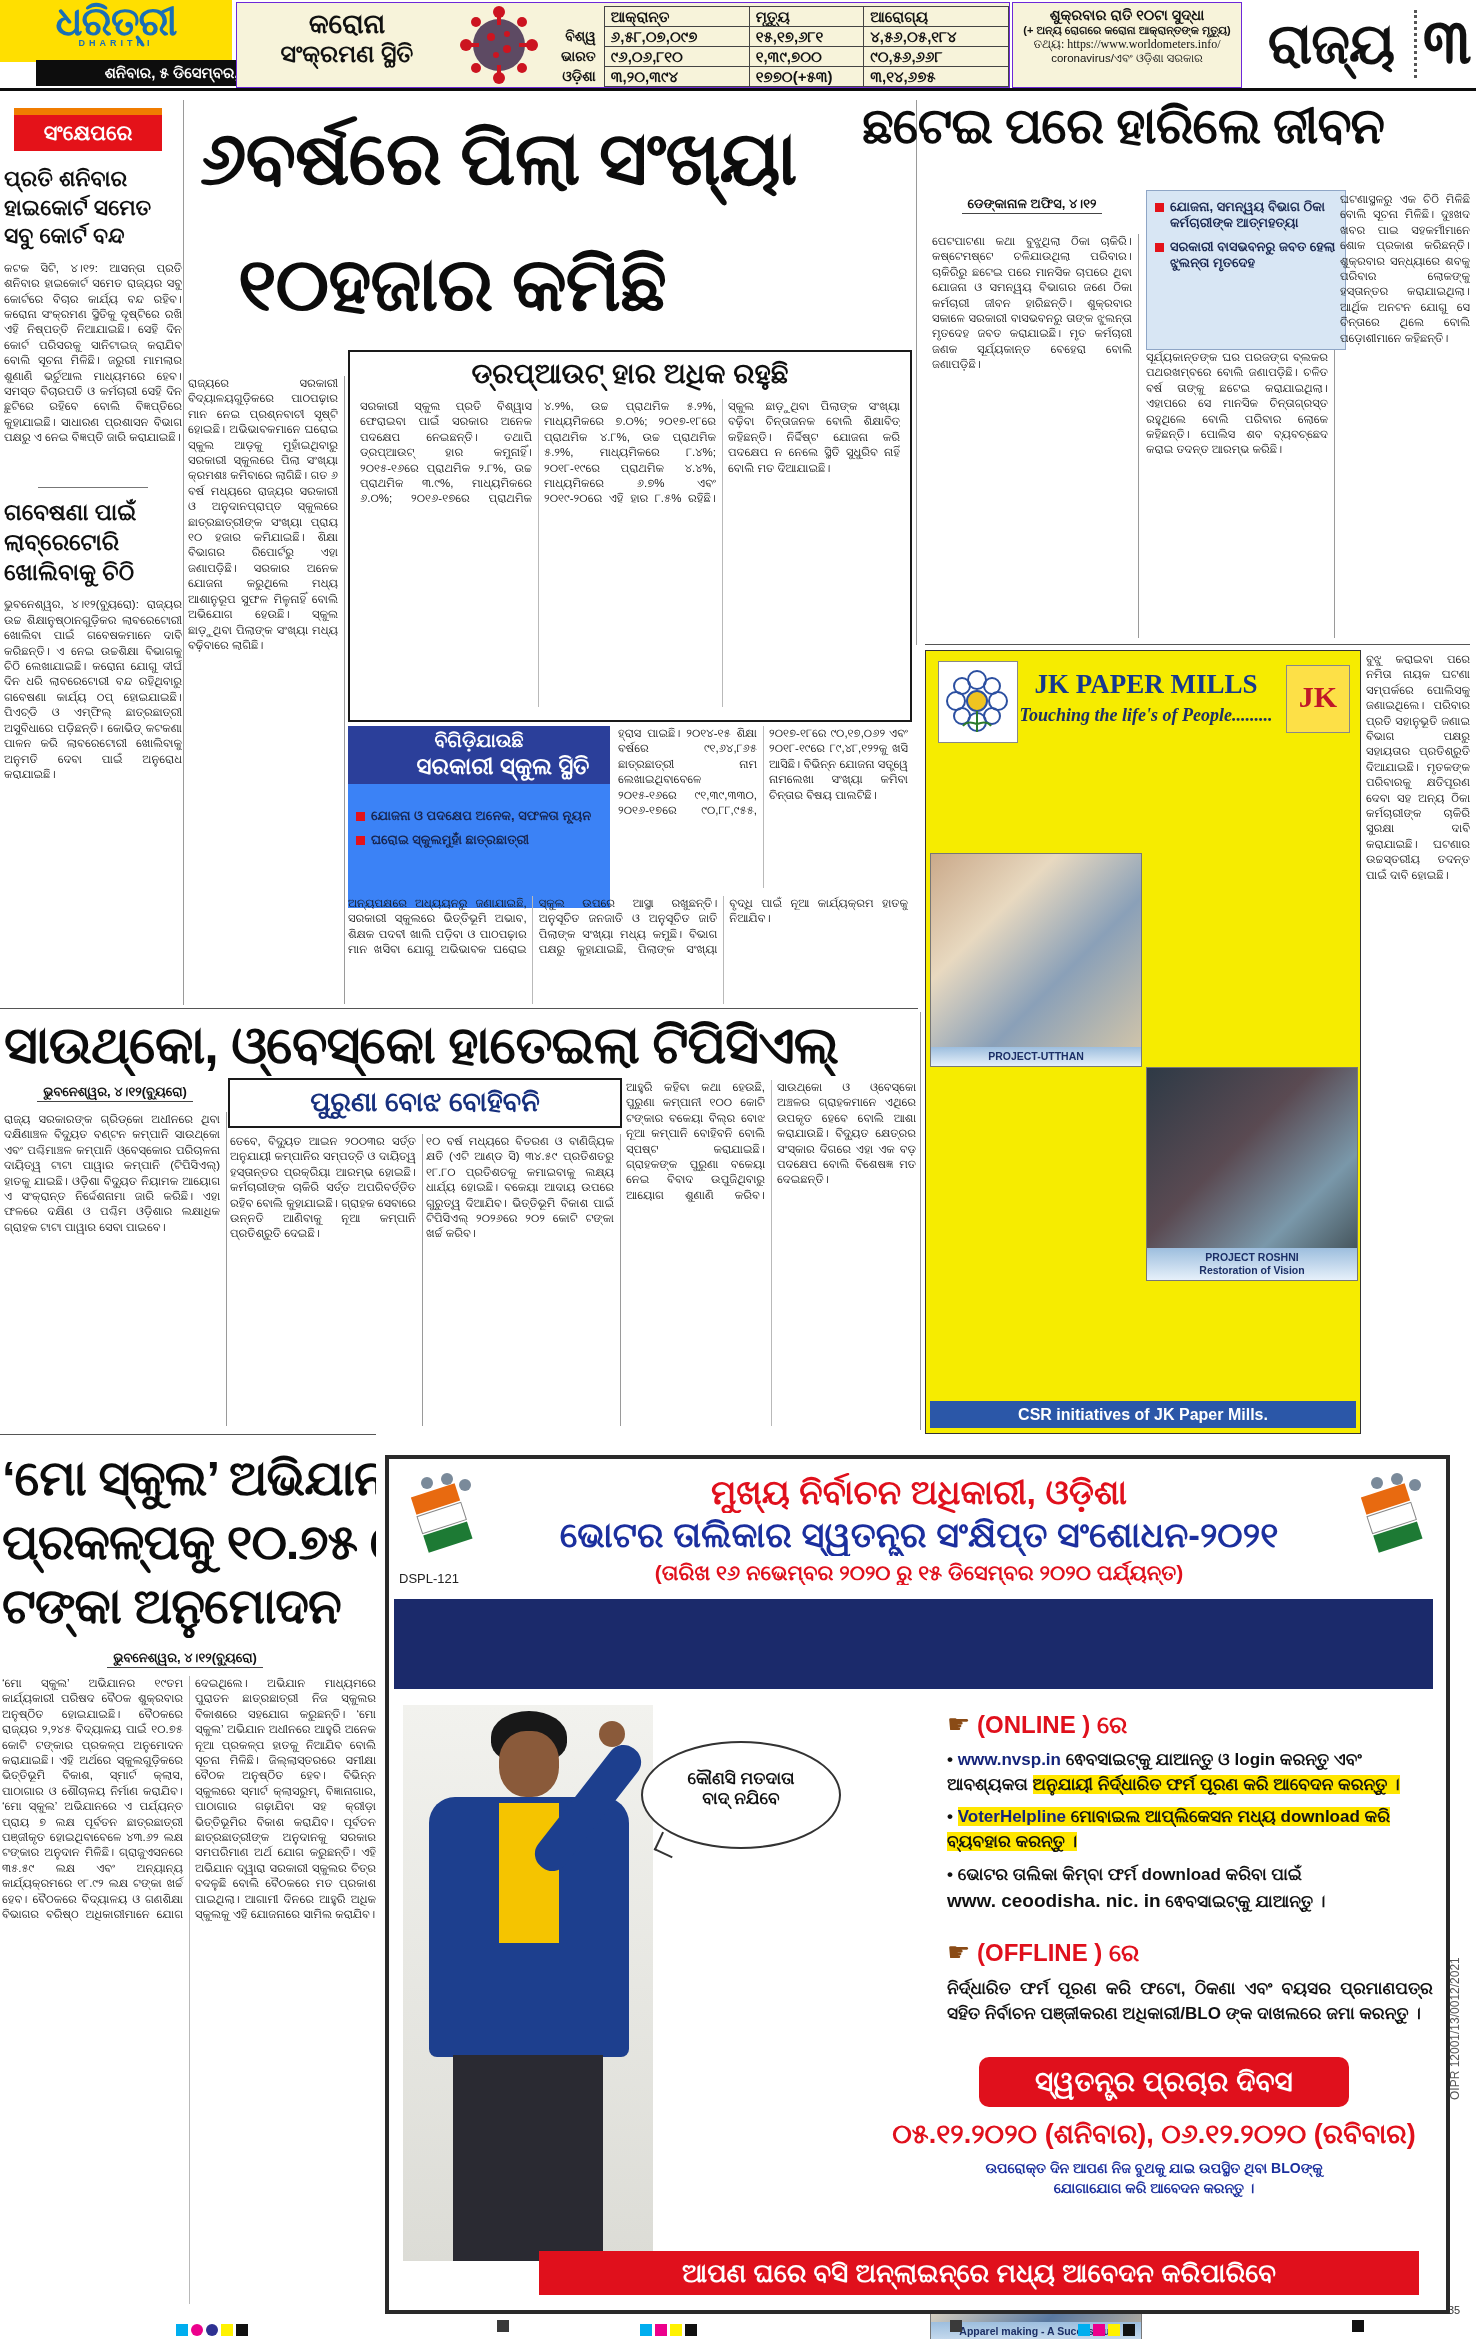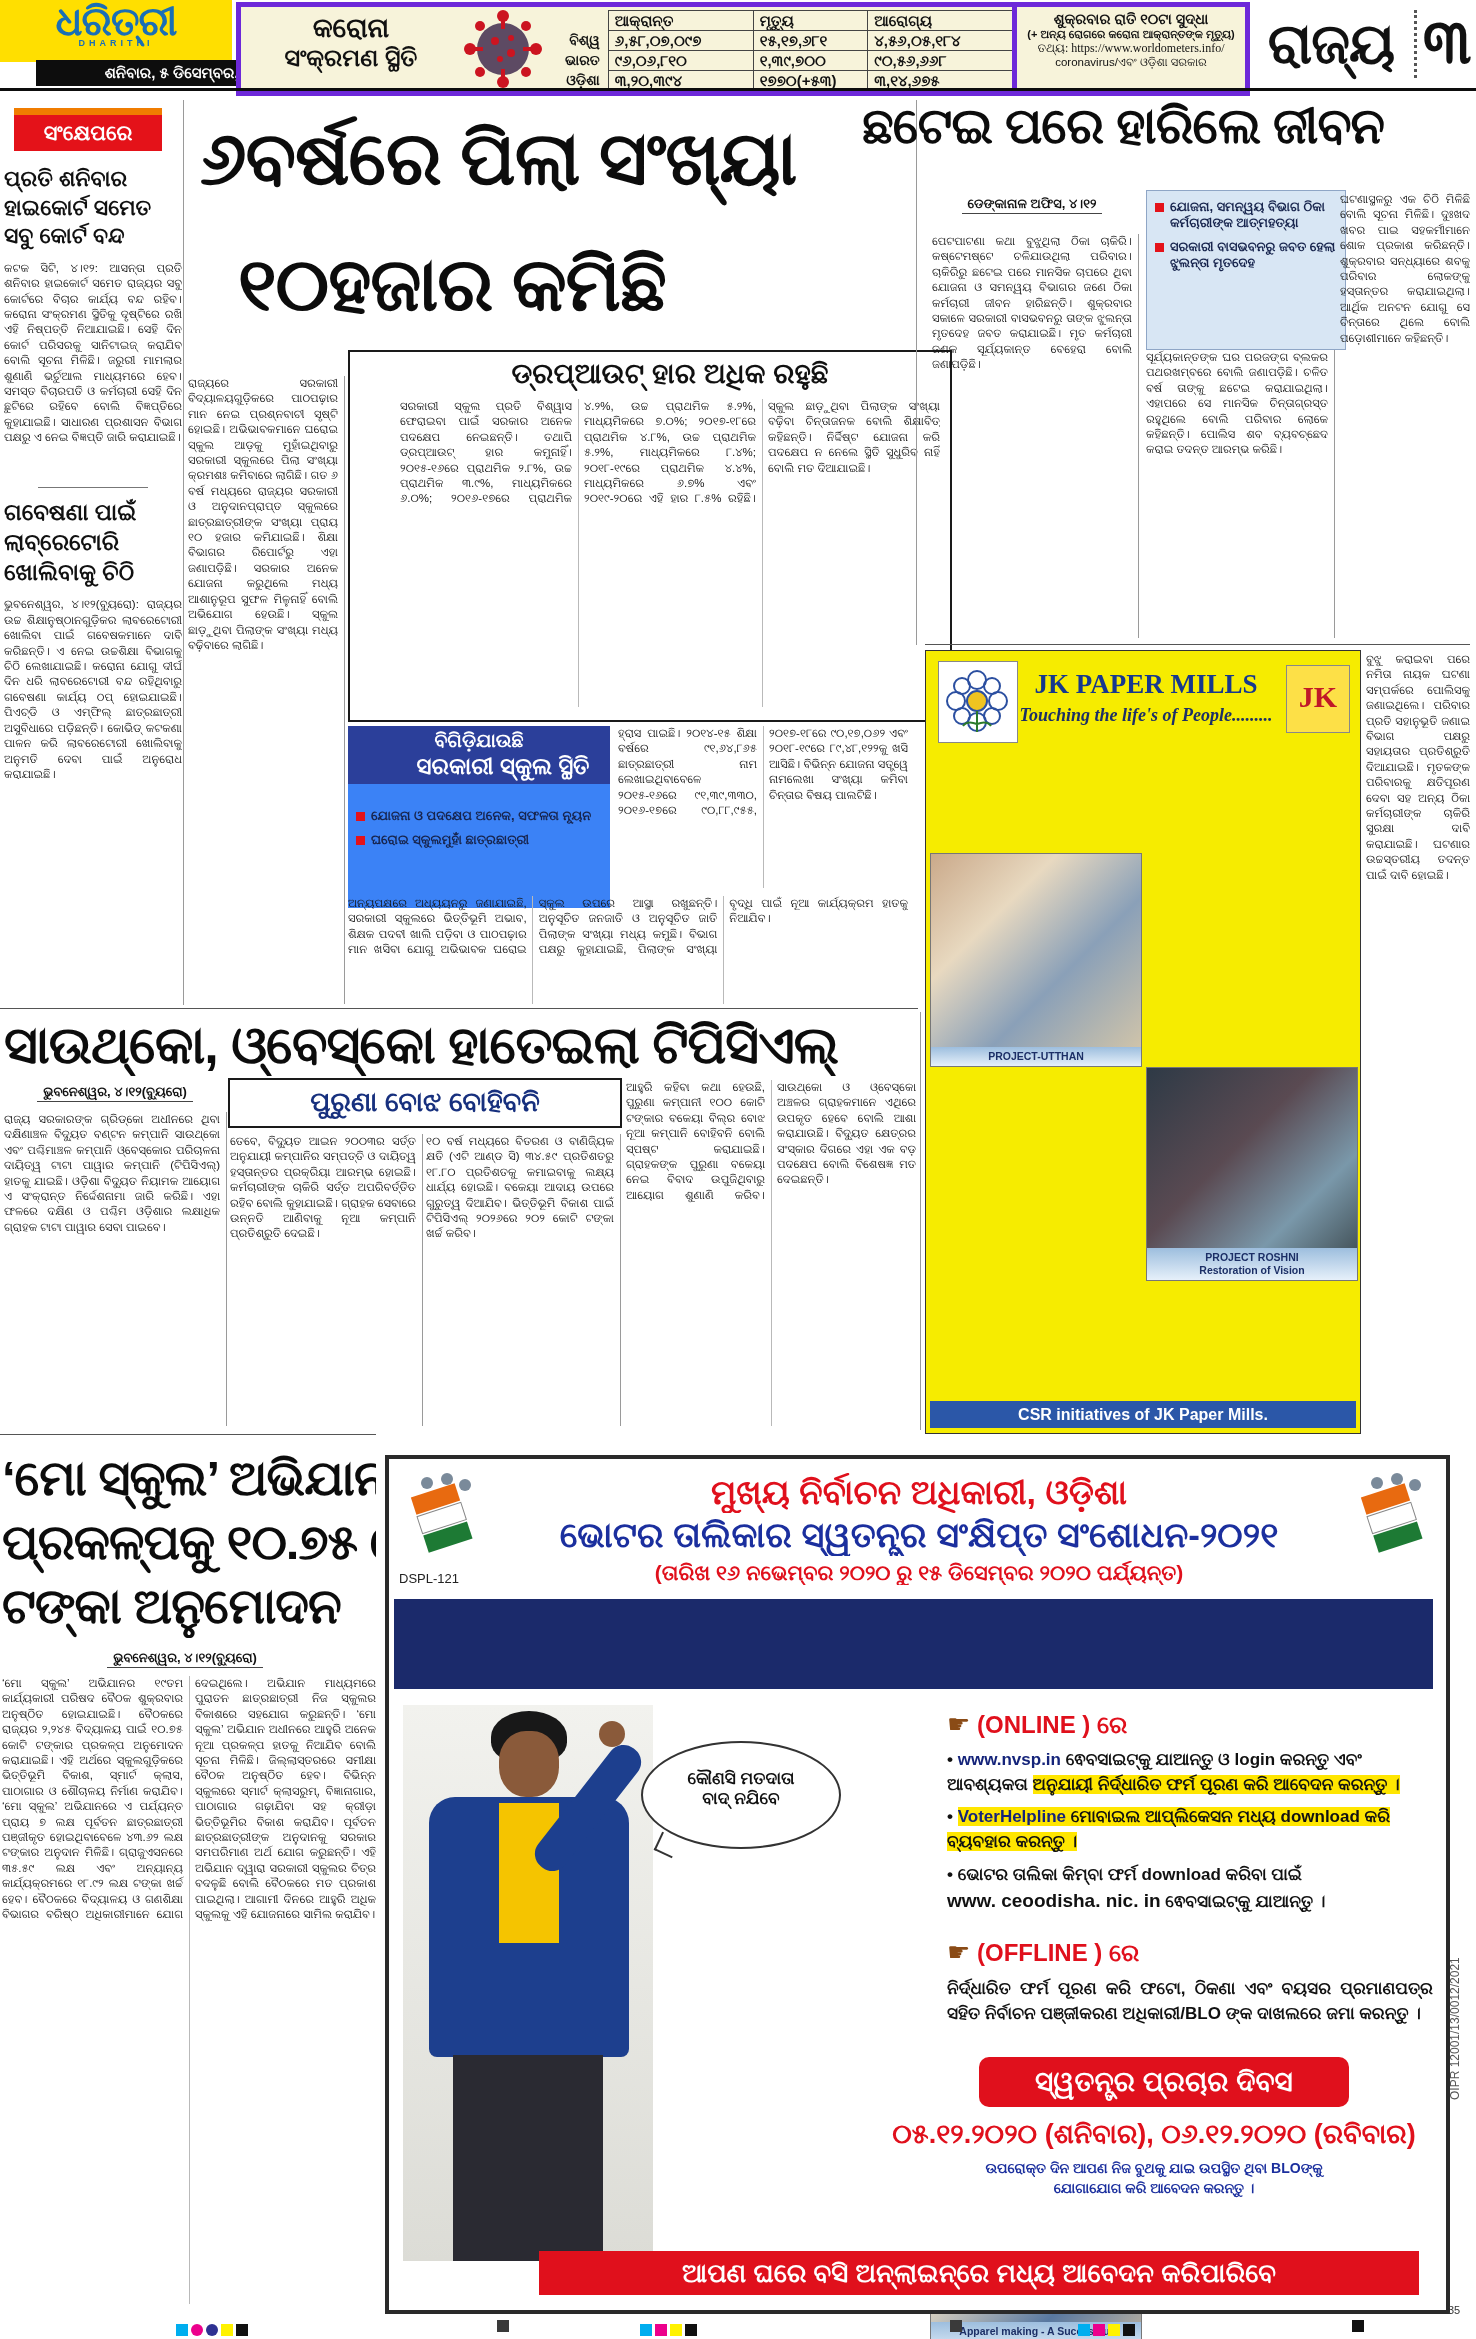--- a/index.html
+++ b/index.html
@@ -6,21 +6,21 @@
   #page{position:relative;width:1476px;height:2339px;background:#ffffff;overflow:hidden;
         font-family:"Liberation Sans","DejaVu Sans",sans-serif;color:#111;}
   .abs{position:absolute;}
   .bt{font-size:11.5px;line-height:1.34;text-align:justify;overflow:hidden;color:#141414;}
   .c2{column-count:2;column-gap:12px;column-rule:1px solid #b9b9b9;}
   .c3{column-count:3;column-gap:12px;column-rule:1px solid #b9b9b9;}
   .byline{font-weight:bold;font-size:13px;text-align:center;}
   .byline span{border-bottom:1px solid #444;padding:0 6px 2px;}
   .hl-rule-r{border-right:1px solid #9a9a9a;}
   .headline{font-weight:bold;color:#0c0c0c;letter-spacing:-1px;white-space:nowrap;overflow:hidden;}
-  .cream{background:#f7f3da;border:5px solid #6d28d9;}
+  .cream{background:#f7f3da;border:1px solid #6d28d9;}
   table.cv{border-collapse:collapse;font-size:15px;font-weight:bold;color:#111;}
   table.cv td,table.cv th{border:1px solid #444;padding:0 6px;height:19px;text-align:left;white-space:nowrap;overflow:hidden;}
   table.cv .lab{border:none;background:transparent;text-align:right;padding-right:8px;font-size:14px;}
   .redsq{display:inline-block;width:9px;height:9px;background:#e41219;margin-right:6px;flex:0 0 9px;margin-top:4px;}
   .bullet-line{display:flex;font-weight:bold;font-size:13px;line-height:1.25;margin-bottom:7px;color:#17244d;text-align:left;}
   .photo{position:relative;overflow:hidden;border:1px solid #777;}
   .cap{position:absolute;left:0;right:0;bottom:0;background:linear-gradient(180deg,#9dbede,#e6f0fa);
        color:#1c2f66;font-weight:bold;font-size:10.5px;text-align:center;padding:3px 2px;line-height:1.25;}
   .hl{background:#ffe600;}
   .adurl{font-weight:bold;color:#15247a;}
@@ -118,21 +118,21 @@
     <div class="bt" style="margin-top:10px;height:330px;">ଭୁବନେଶ୍ୱର, ୪।୧୨(ବ୍ୟୁରୋ): ରାଜ୍ୟର ଉଚ୍ଚ ଶିକ୍ଷାନୁଷ୍ଠାନଗୁଡ଼ିକର ଲାବରେଟୋରୀ ଖୋଲିବା ପାଇଁ ଗବେଷକମାନେ ଦାବି କରିଛନ୍ତି। ଏ ନେଇ ଉଚ୍ଚଶିକ୍ଷା ବିଭାଗକୁ ଚିଠି ଲେଖାଯାଇଛି। କରୋନା ଯୋଗୁ ଦୀର୍ଘ ଦିନ ଧରି ଲାବରେଟୋରୀ ବନ୍ଦ ରହିଥିବାରୁ ଗବେଷଣା କାର୍ଯ୍ୟ ଠପ୍ ହୋଇଯାଇଛି। ପିଏଚ୍‌ଡି ଓ ଏମ୍‌ଫିଲ୍ ଛାତ୍ରଛାତ୍ରୀ ଅସୁବିଧାରେ ପଡ଼ିଛନ୍ତି। କୋଭିଡ୍ କଟକଣା ପାଳନ କରି ଲାବରେଟୋରୀ ଖୋଲିବାକୁ ଅନୁମତି ଦେବା ପାଇଁ ଅନୁରୋଧ କରାଯାଇଛି।</div>
   </div>
   <div class="abs" style="left:183px;top:100px;height:905px;border-left:1px solid #9a9a9a;"></div>
 
   <div class="abs headline" style="left:200px;top:94px;width:658px;height:132px;font-size:74px;line-height:130px;">୬ବର୍ଷରେ ପିଲା ସଂଖ୍ୟା</div>
   <div class="abs headline" style="left:238px;top:226px;width:520px;height:122px;font-size:74px;line-height:118px;">୧୦ହଜାର କମିଛି</div>
   <div class="abs byline" style="left:300px;top:350px;width:300px;"><span>ଭୁବନେଶ୍ୱର, ୪।୧୨(ବ୍ୟୁରୋ)</span></div>
 
   <div class="abs bt hl-rule-r" style="left:188px;top:376px;width:150px;height:628px;padding-right:6px;">ରାଜ୍ୟରେ ସରକାରୀ ବିଦ୍ୟାଳୟଗୁଡ଼ିକରେ ପାଠପଢ଼ାର ମାନ ନେଇ ପ୍ରଶ୍ନବାଚୀ ସୃଷ୍ଟି ହୋଇଛି। ଅଭିଭାବକମାନେ ଘରୋଇ ସ୍କୁଲ ଆଡ଼କୁ ମୁହାଁଇଥିବାରୁ ସରକାରୀ ସ୍କୁଲରେ ପିଲା ସଂଖ୍ୟା କ୍ରମଶଃ କମିବାରେ ଲାଗିଛି। ଗତ ୬ ବର୍ଷ ମଧ୍ୟରେ ରାଜ୍ୟର ସରକାରୀ ଓ ଅନୁଦାନପ୍ରାପ୍ତ ସ୍କୁଲରେ ଛାତ୍ରଛାତ୍ରୀଙ୍କ ସଂଖ୍ୟା ପ୍ରାୟ ୧୦ ହଜାର କମିଯାଇଛି। ଶିକ୍ଷା ବିଭାଗର ରିପୋର୍ଟରୁ ଏହା ଜଣାପଡ଼ିଛି। ସରକାର ଅନେକ ଯୋଜନା କରୁଥିଲେ ମଧ୍ୟ ଆଶାନୁରୂପ ସୁଫଳ ମିଳୁନାହିଁ ବୋଲି ଅଭିଯୋଗ ହେଉଛି। ସ୍କୁଲ ଛାଡ଼ୁଥିବା ପିଲାଙ୍କ ସଂଖ୍ୟା ମଧ୍ୟ ବଢ଼ିବାରେ ଲାଗିଛି।</div>
 
-  <div class="abs" style="left:348px;top:350px;width:560px;height:368px;border:2px solid #1a1a1a;background:#fff;padding-left:40px;">
+  <div class="abs" style="left:348px;top:350px;width:560px;height:368px;border:2px solid #1a1a1a;background:#fff;">
     <div style="font-weight:bold;font-size:28px;text-align:center;margin-top:6px;white-space:nowrap;overflow:hidden;">ଡ୍ରପ୍‌ଆଉଟ୍ ହାର ଅଧିକ ରହୁଛି</div>
     <div class="bt c3" style="margin:8px 10px 0;height:308px;">ସରକାରୀ ସ୍କୁଲ ପ୍ରତି ବିଶ୍ୱାସ ଫେରାଇବା ପାଇଁ ସରକାର ଅନେକ ପଦକ୍ଷେପ ନେଇଛନ୍ତି। ତଥାପି ଡ୍ରପ୍‌ଆଉଟ୍ ହାର କମୁନାହିଁ। ୨୦୧୫-୧୬ରେ ପ୍ରାଥମିକ ୨.୮%, ଉଚ୍ଚ ପ୍ରାଥମିକ ୩.୯%, ମାଧ୍ୟମିକରେ ୬.୦%; ୨୦୧୬-୧୭ରେ ପ୍ରାଥମିକ ୪.୨%, ଉଚ୍ଚ ପ୍ରାଥମିକ ୫.୨%, ମାଧ୍ୟମିକରେ ୭.୦%; ୨୦୧୭-୧୮ରେ ପ୍ରାଥମିକ ୪.୮%, ଉଚ୍ଚ ପ୍ରାଥମିକ ୫.୨%, ମାଧ୍ୟମିକରେ ୮.୪%; ୨୦୧୮-୧୯ରେ ପ୍ରାଥମିକ ୪.୪%, ମାଧ୍ୟମିକରେ ୬.୭% ଏବଂ ୨୦୧୯-୨୦ରେ ଏହି ହାର ୮.୫% ରହିଛି। ସ୍କୁଲ ଛାଡ଼ୁଥିବା ପିଲାଙ୍କ ସଂଖ୍ୟା ବଢ଼ିବା ଚିନ୍ତାଜନକ ବୋଲି ଶିକ୍ଷାବିତ୍ କହିଛନ୍ତି। ନିର୍ଦ୍ଦିଷ୍ଟ ଯୋଜନା କରି ପଦକ୍ଷେପ ନ ନେଲେ ସ୍ଥିତି ସୁଧୁରିବ ନାହିଁ ବୋଲି ମତ ଦିଆଯାଇଛି।</div>
   </div>
 
   <div class="abs" style="left:348px;top:726px;width:262px;height:162px;">
     <div style="background:#2b3f9a;color:#fff;font-weight:bold;text-align:center;padding:4px 0;line-height:1.2;">
       <div style="font-size:19px;">ବିଗିଡ଼ିଯାଉଛି</div>
       <div style="font-size:23px;margin-left:48px;">ସରକାରୀ ସ୍କୁଲ ସ୍ଥିତି</div>
     </div>
     <div style="background:#3b82f6;padding:24px 8px 4px;height:96px;overflow:hidden;">

